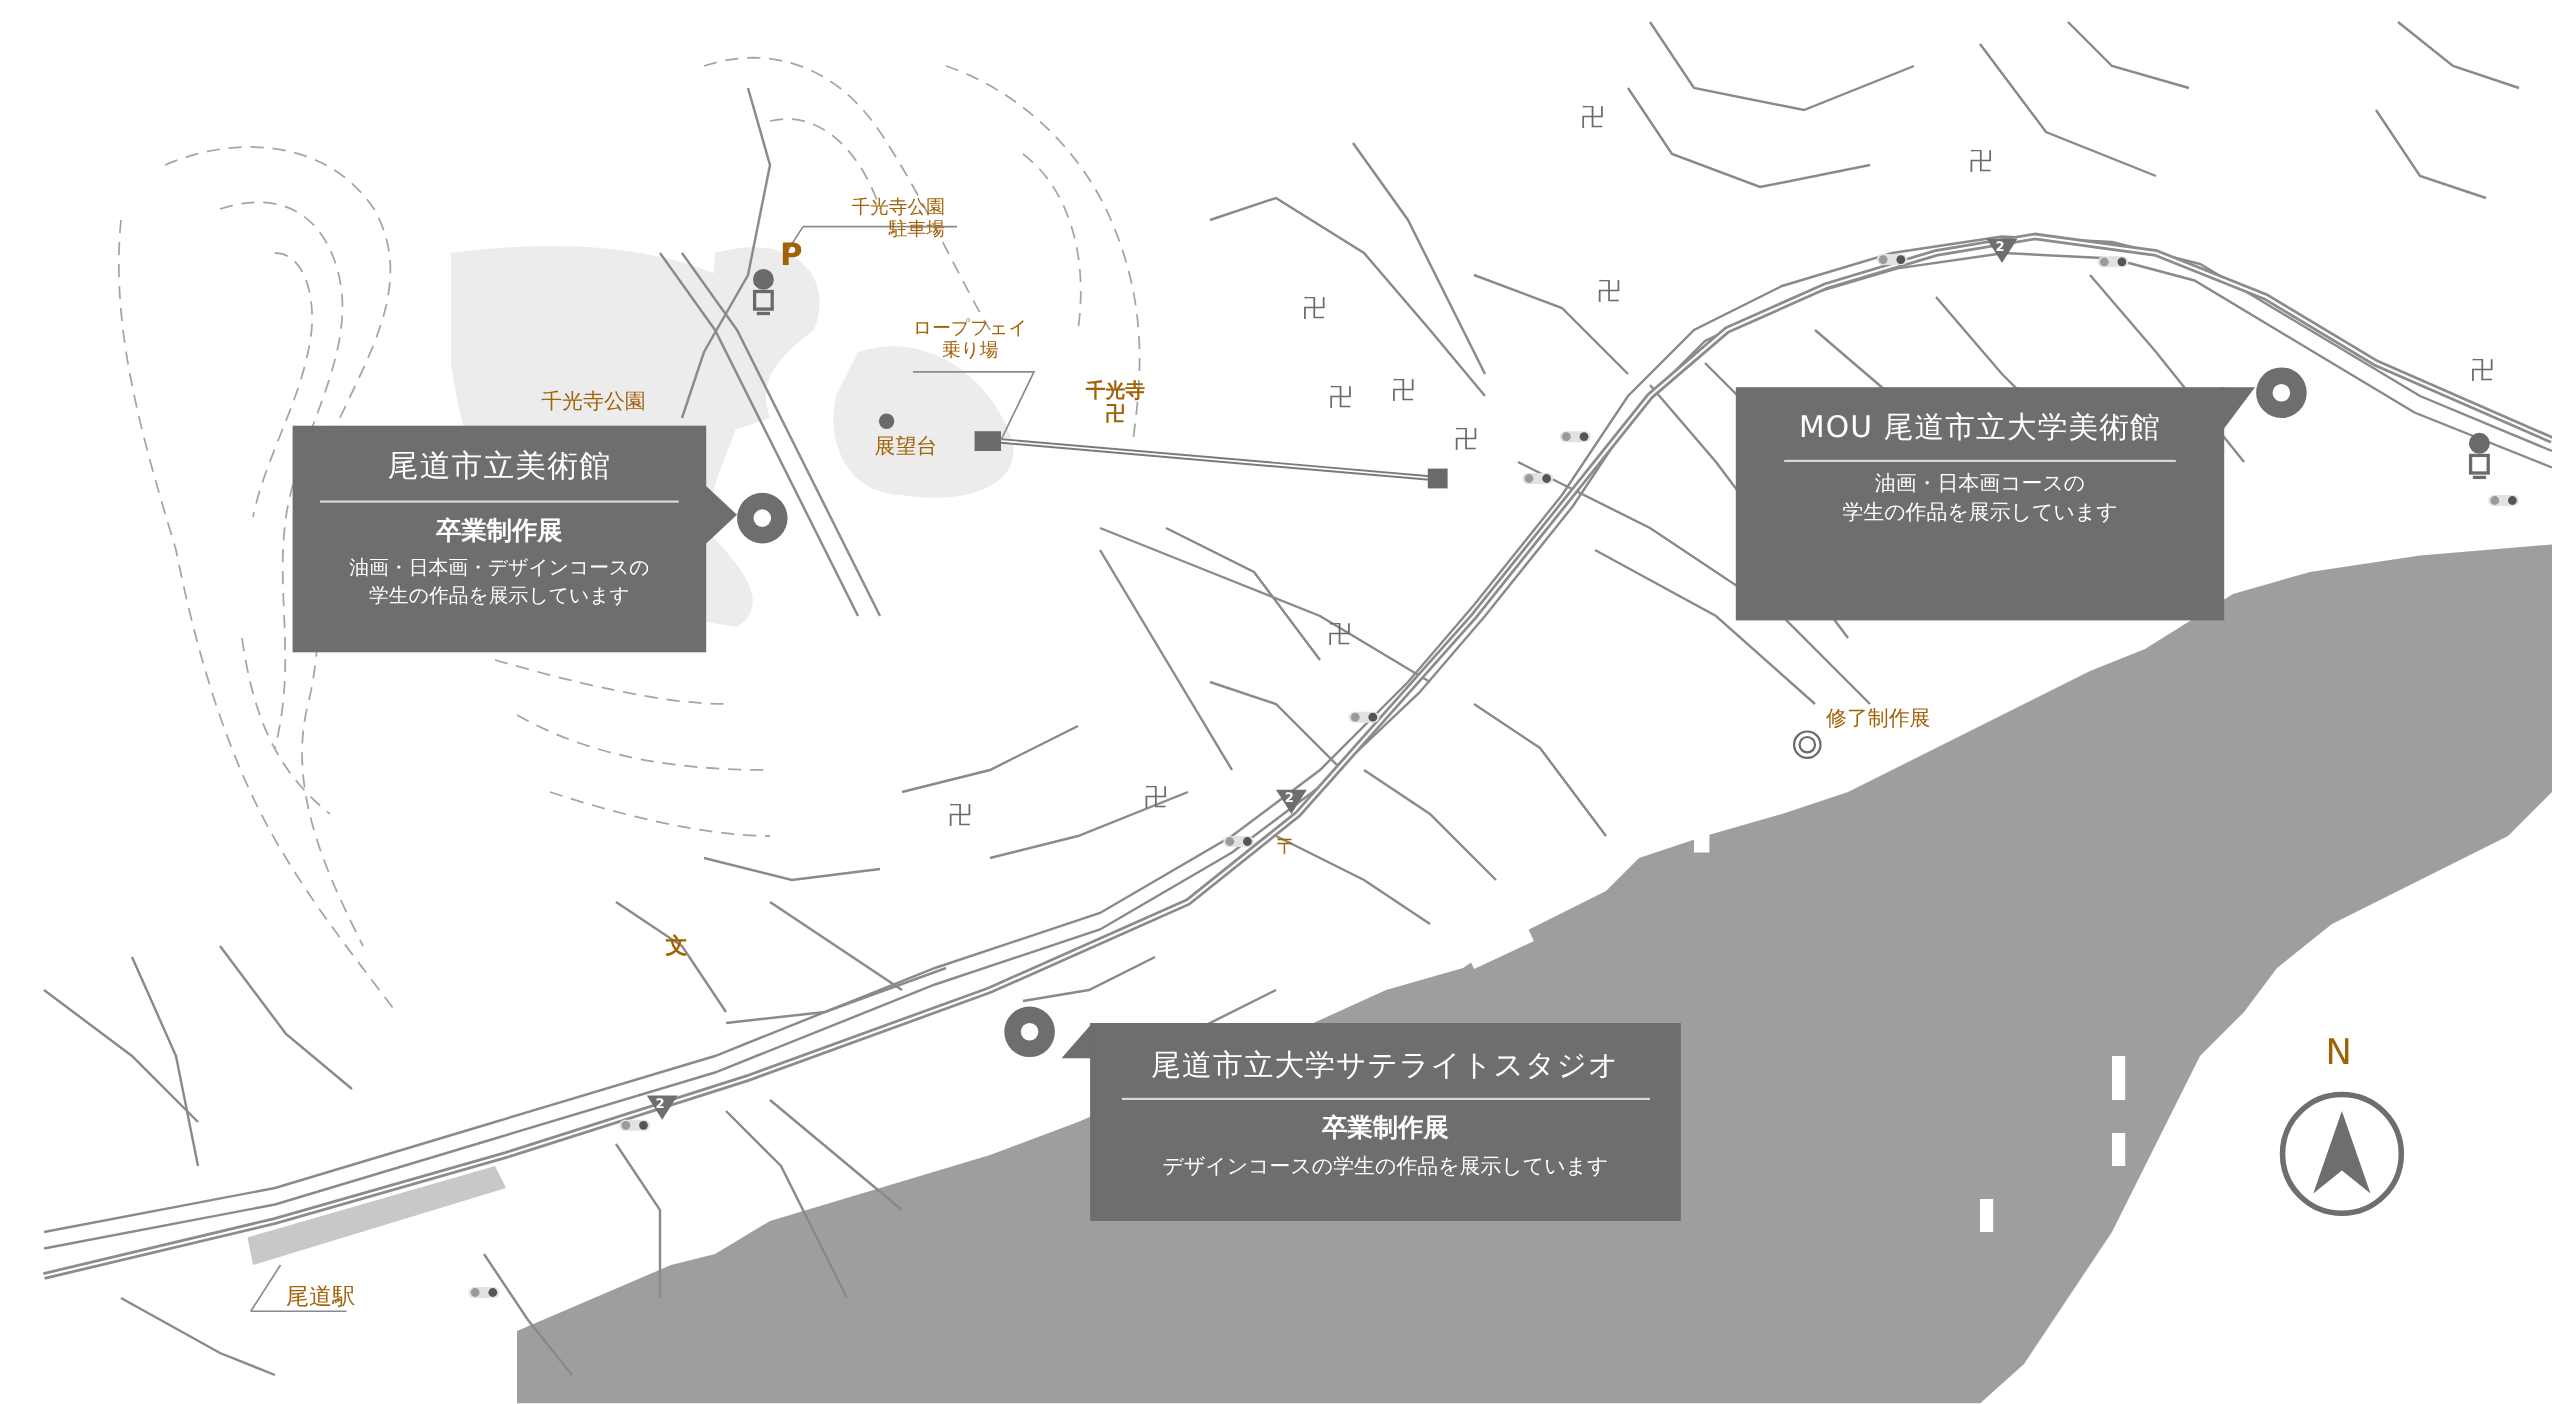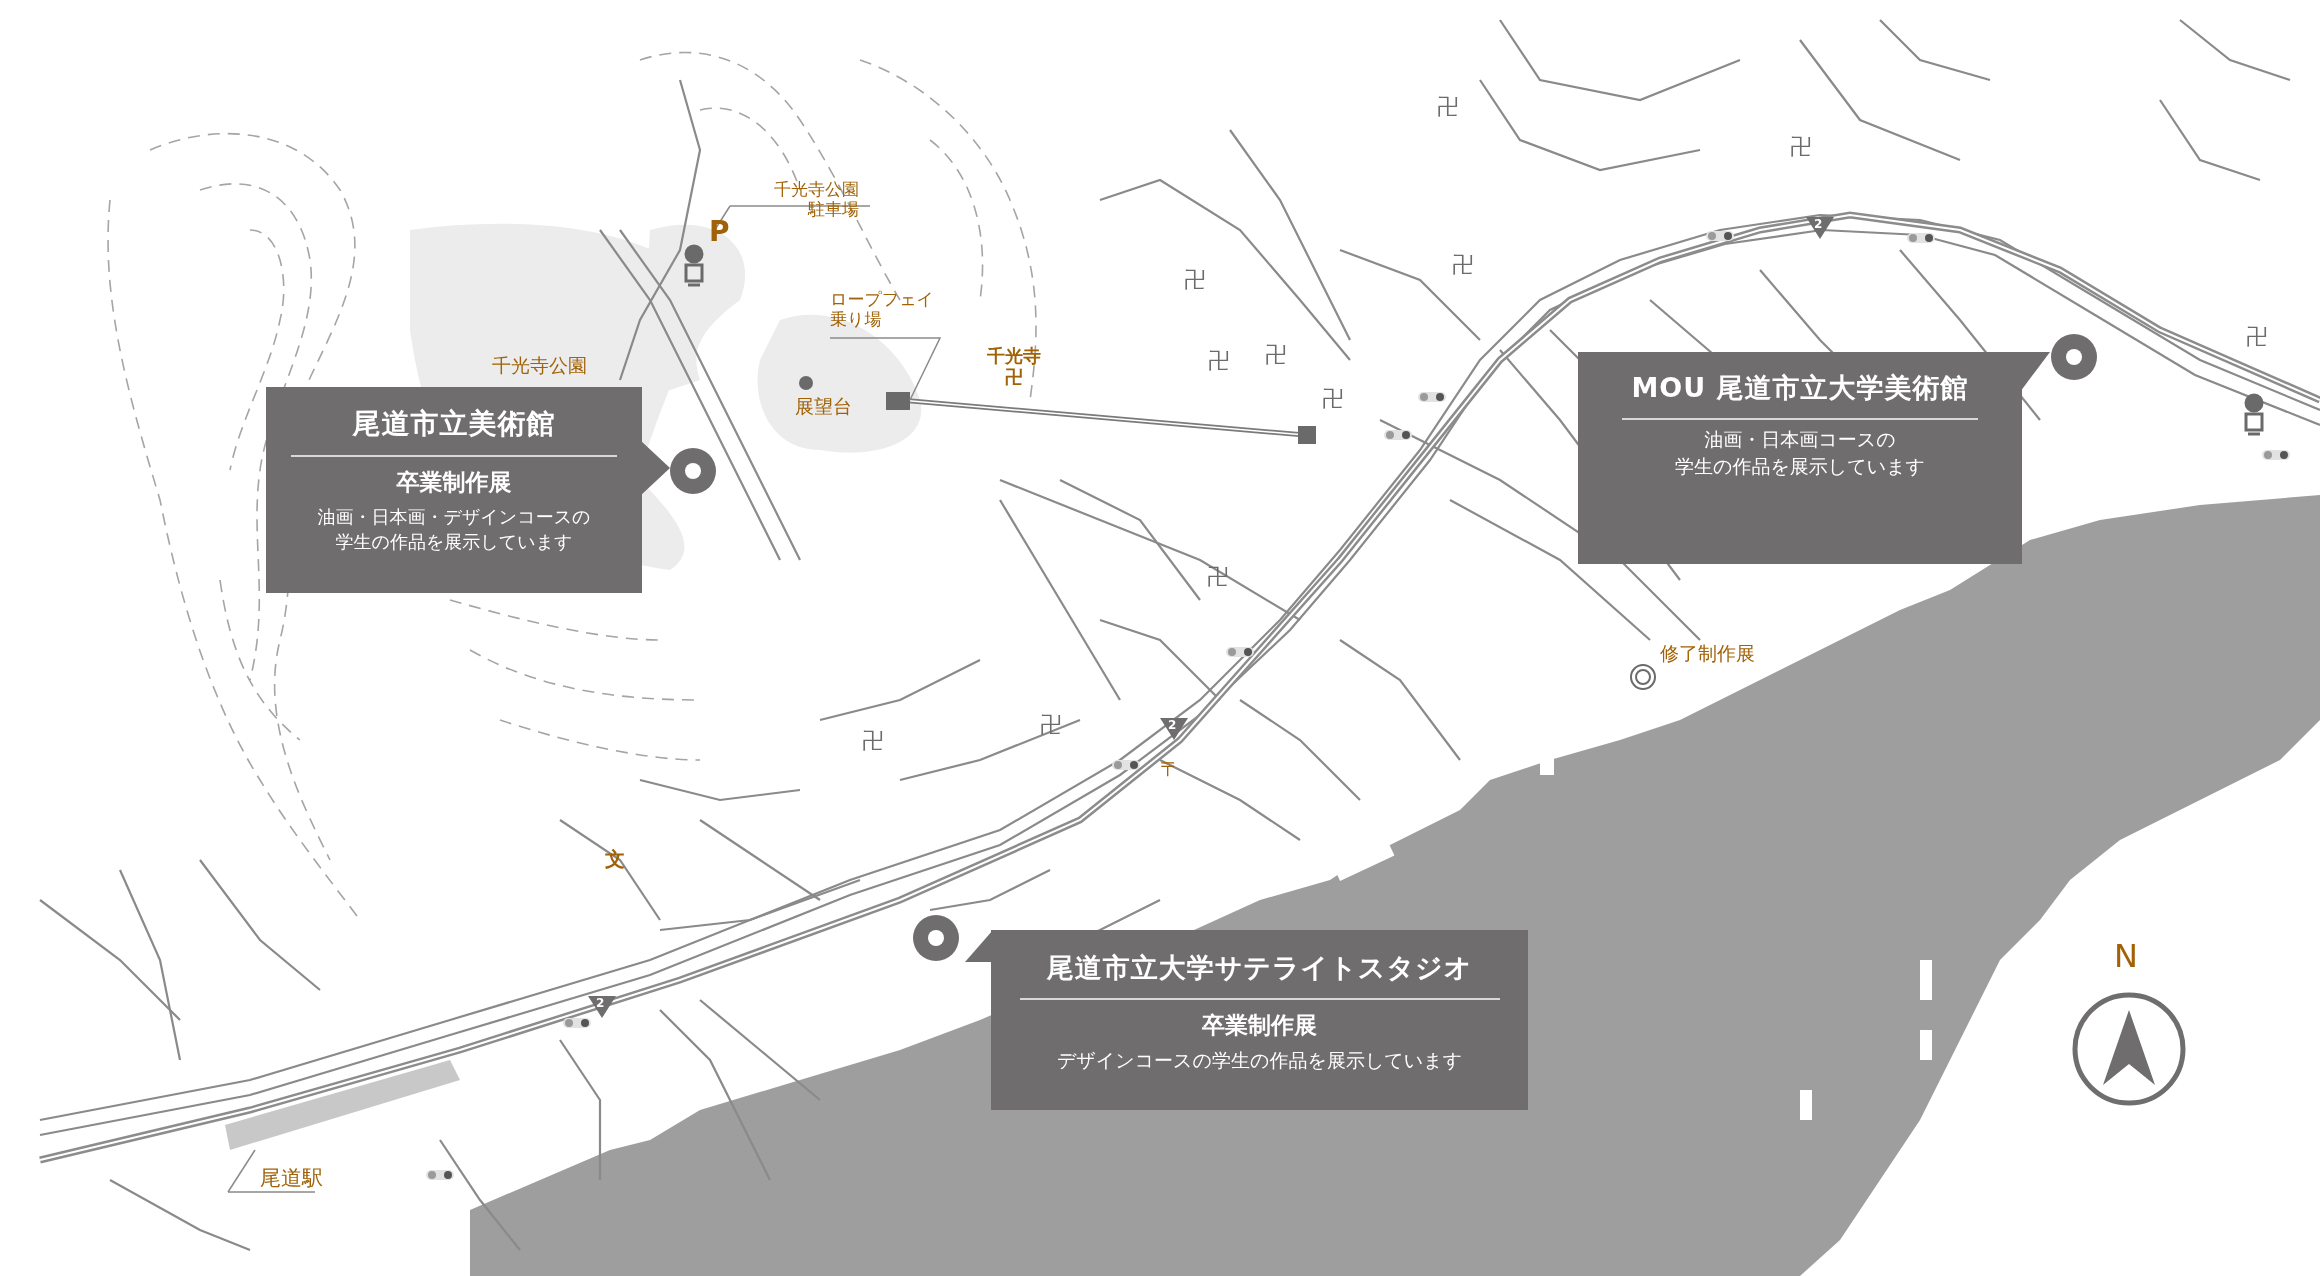--- a/index.html
+++ b/index.html
@@ -6,21 +6,21 @@
     body { width: 2320px; height: 1276px; position: relative; overflow: hidden;
            font-family: "DejaVu Sans", "Liberation Sans", sans-serif; }
     #map { position: absolute; left: 0; top: 0; width: 2320px; height: 1276px; }
     .road { fill: none; stroke: #8a8a8a; stroke-width: 2.2; }
     .contour { fill: none; stroke: #a5a5a5; stroke-width: 1.6; stroke-dasharray: 12 8; }
     .rail { fill: none; stroke: #8c8c8c; stroke-width: 7; }
     .rail-in { fill: none; stroke: #ffffff; stroke-width: 2; }
     .lbl { position: absolute; color: #a16207; white-space: nowrap; line-height: 1.15; }
     .temple { position: absolute; color: #6b6b6b; font-size: 22px; }
     .callout { position: absolute; background: #6f6d6e; color: #ffffff; text-align: center; box-sizing: border-box; }
-    .callout .title { font-weight: bold; letter-spacing: 1px; }
+    .callout .title { font-weight: normal; letter-spacing: 1px; }
     .callout .rule { height: 2px; background: #d8d8d8; margin: 0 auto; }
     .callout .sub { font-weight: bold; }
     .callout .desc { line-height: 1.4; }
     .tail { position: absolute; width: 0; height: 0; }
     .marker { position: absolute; border-radius: 50%; background: #6f6d6e; }
     .marker::after { content: ""; position: absolute; left: 50%; top: 50%; width: 16px; height: 16px;
                      margin: -8px 0 0 -8px; border-radius: 50%; background: #fff; }
     .route { position: absolute; width: 0; height: 0; border-left: 14px solid transparent;
              border-right: 14px solid transparent; border-top: 22px solid #6f6d6e; }
     .route span { position: absolute; top: -22px; left: -6px; font-size: 12px; color: #fff; font-weight: bold; }
@@ -150,21 +150,21 @@
     <path d="M2129,1010 L2155,1085 L2129,1064 L2103,1085 Z" fill="#6f6d6e"></path>
   </g>
 </svg>
 
 <div class="lbl" style="left:492px;top:355px;font-size:19px;">千光寺公園</div>
 <div class="lbl" style="left:709px;top:216px;font-size:28px;font-weight:bold;">P</div>
 <div class="lbl" style="left:768px;top:180px;font-size:17px;text-align:right;">
   <div>千光寺公園</div>
   <div style="margin-left:40px;">駐車場</div>
 </div>
-<div class="lbl" style="left:830px;top:290px;font-size:17px;text-align:left;">
+<div class="lbl" style="left:830px;top:290px;font-size:17px;text-align:center;">
   <div>ロープフェイ</div>
   <div>乗り場</div>
 </div>
 <div class="lbl" style="left:795px;top:396px;font-size:19px;font-weight:normal;">展望台</div>
 <div class="lbl" style="left:987px;top:346px;font-size:18px;font-weight:bold;text-align:center;">
   <div>千光寺</div>
   <div>卍</div>
 </div>
 <div class="lbl" style="left:1660px;top:643px;font-size:19px;">修了制作展</div>
 <div class="lbl" style="left:260px;top:1166px;font-size:21px;">尾道駅</div>

